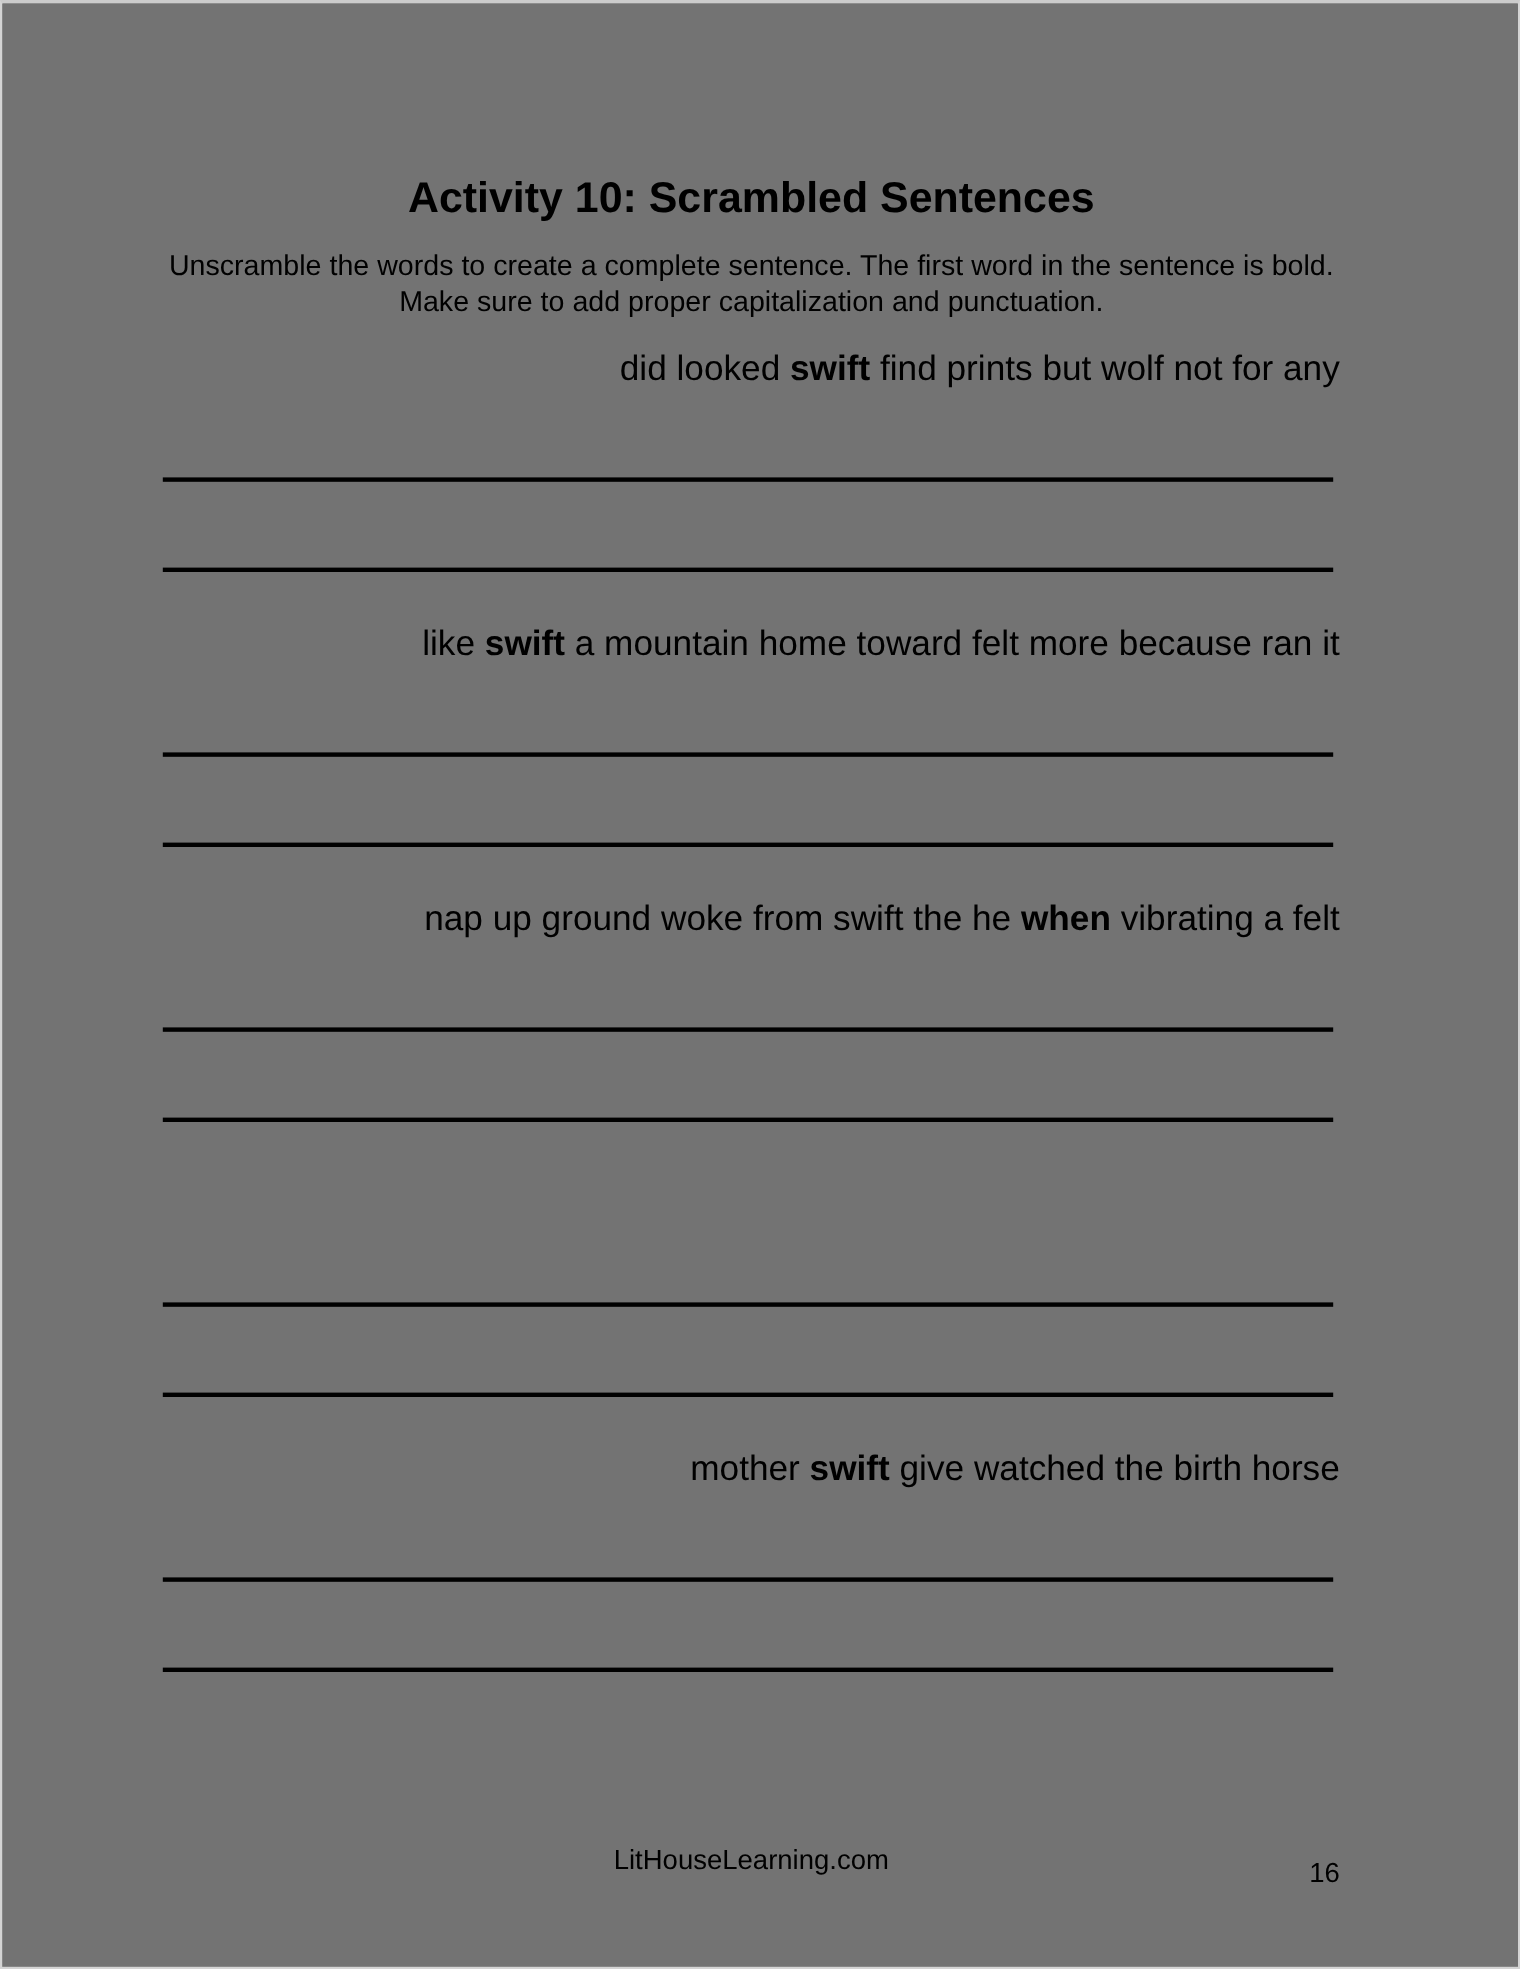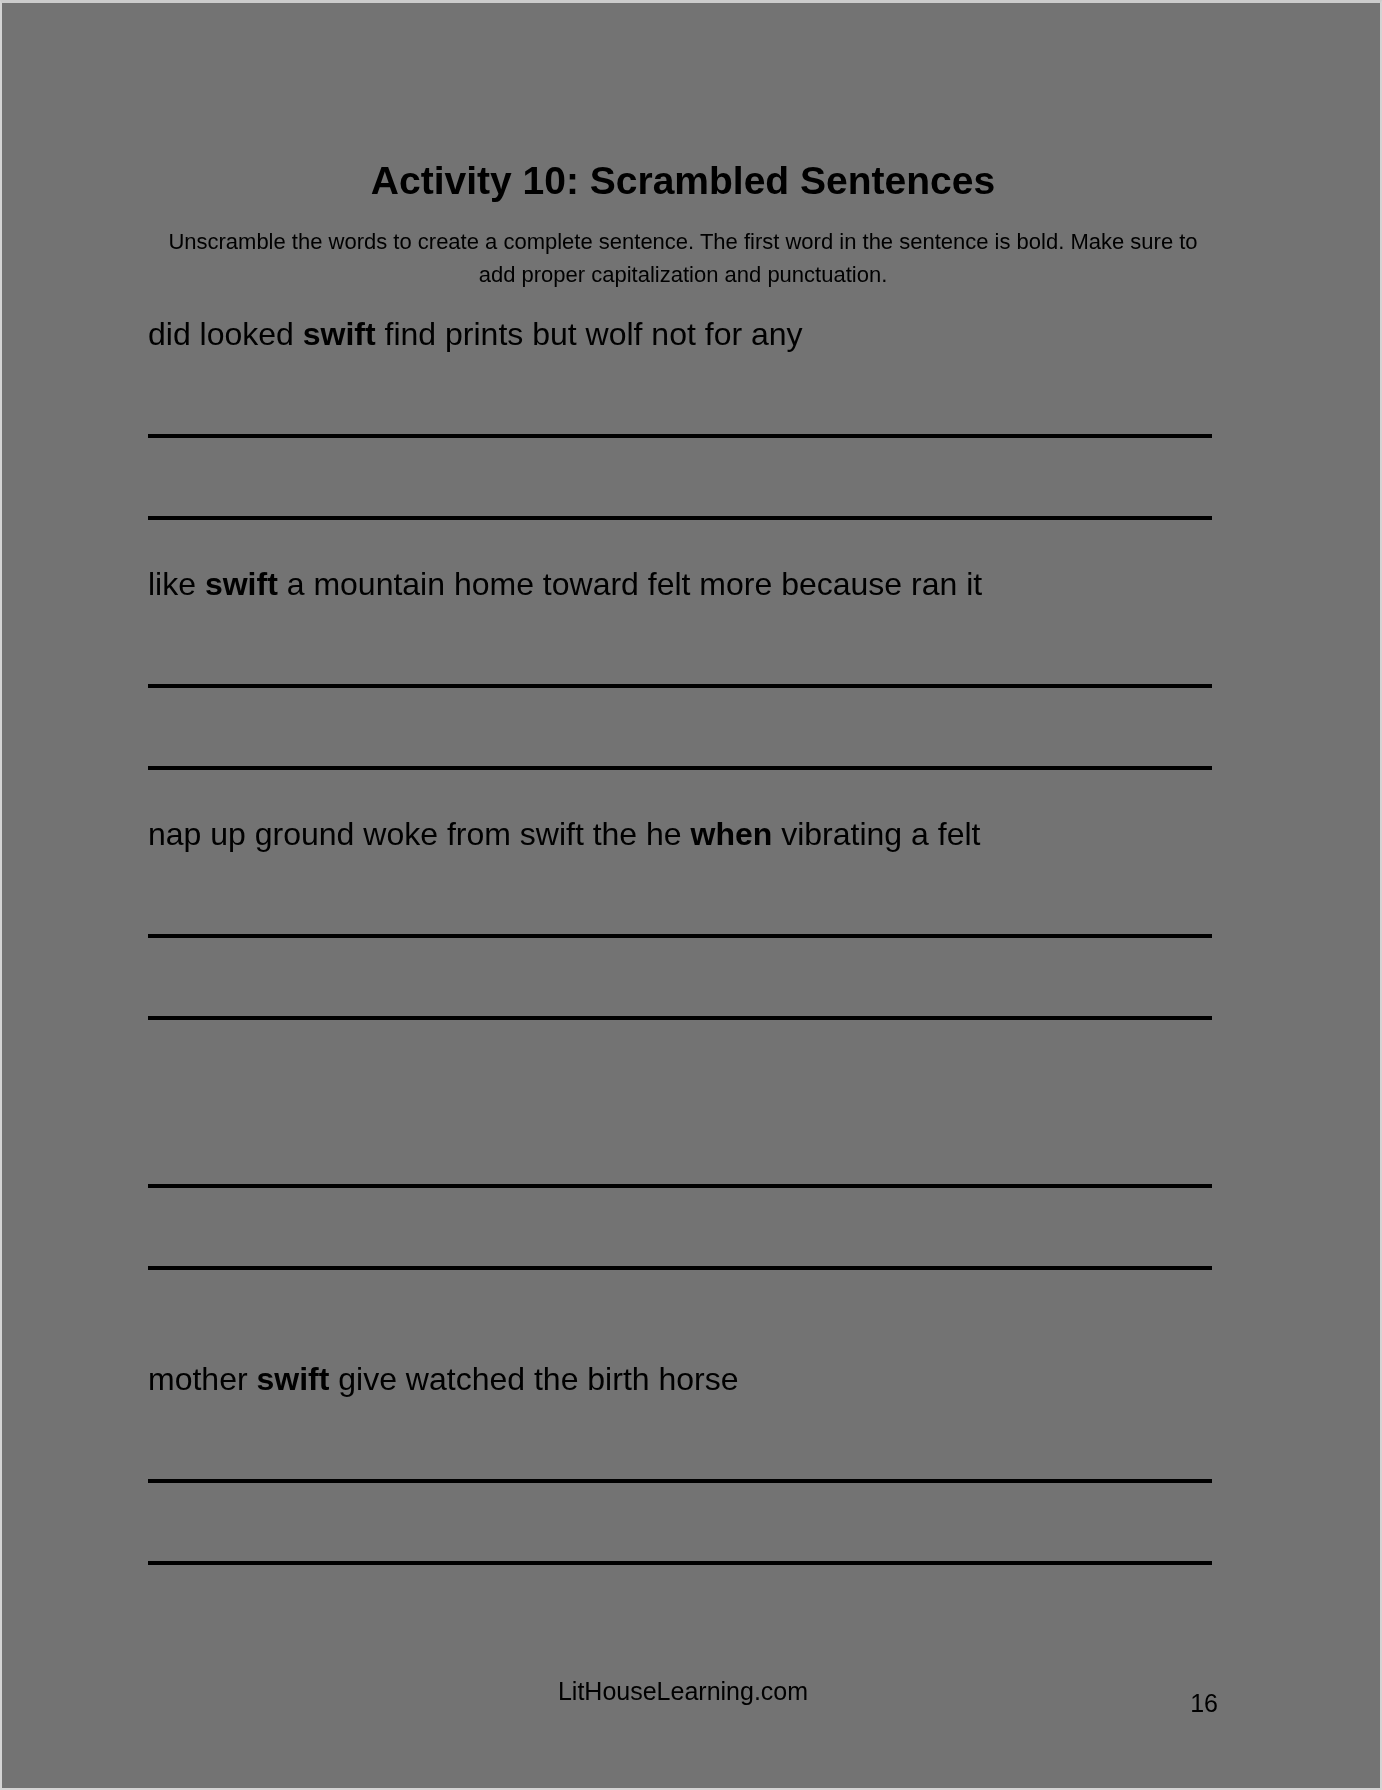--- a/index.html
+++ b/index.html
@@ -27,31 +27,32 @@
   .title {
     top: 155px;
     text-align: center;
     font-size: 39px;
     line-height: 46px;
     font-weight: bold;
   }
   .instructions {
     top: 222px;
     text-align: center;
-    font-size: 22px;
+    font-size: 26px;
     line-height: 33px;
   }
   .block {
     height: 250px;
+    text-align: right;
   }
   .block-1 { top: 310px; }
   .block-2 { top: 560px; }
   .block-3 { top: 810px; }
   .block-4 { top: 1060px; }
-  .block-5 { top: 1310px; margin-top: 45px; }
+  .block-5 { top: 1310px; }
   .sentence {
     position: absolute;
     top: 0;
     left: 0;
     width: 1070px;
     font-size: 32px;
     line-height: 42px;
     white-space: pre-wrap;
   }
   .sentence b { font-weight: bold; }

